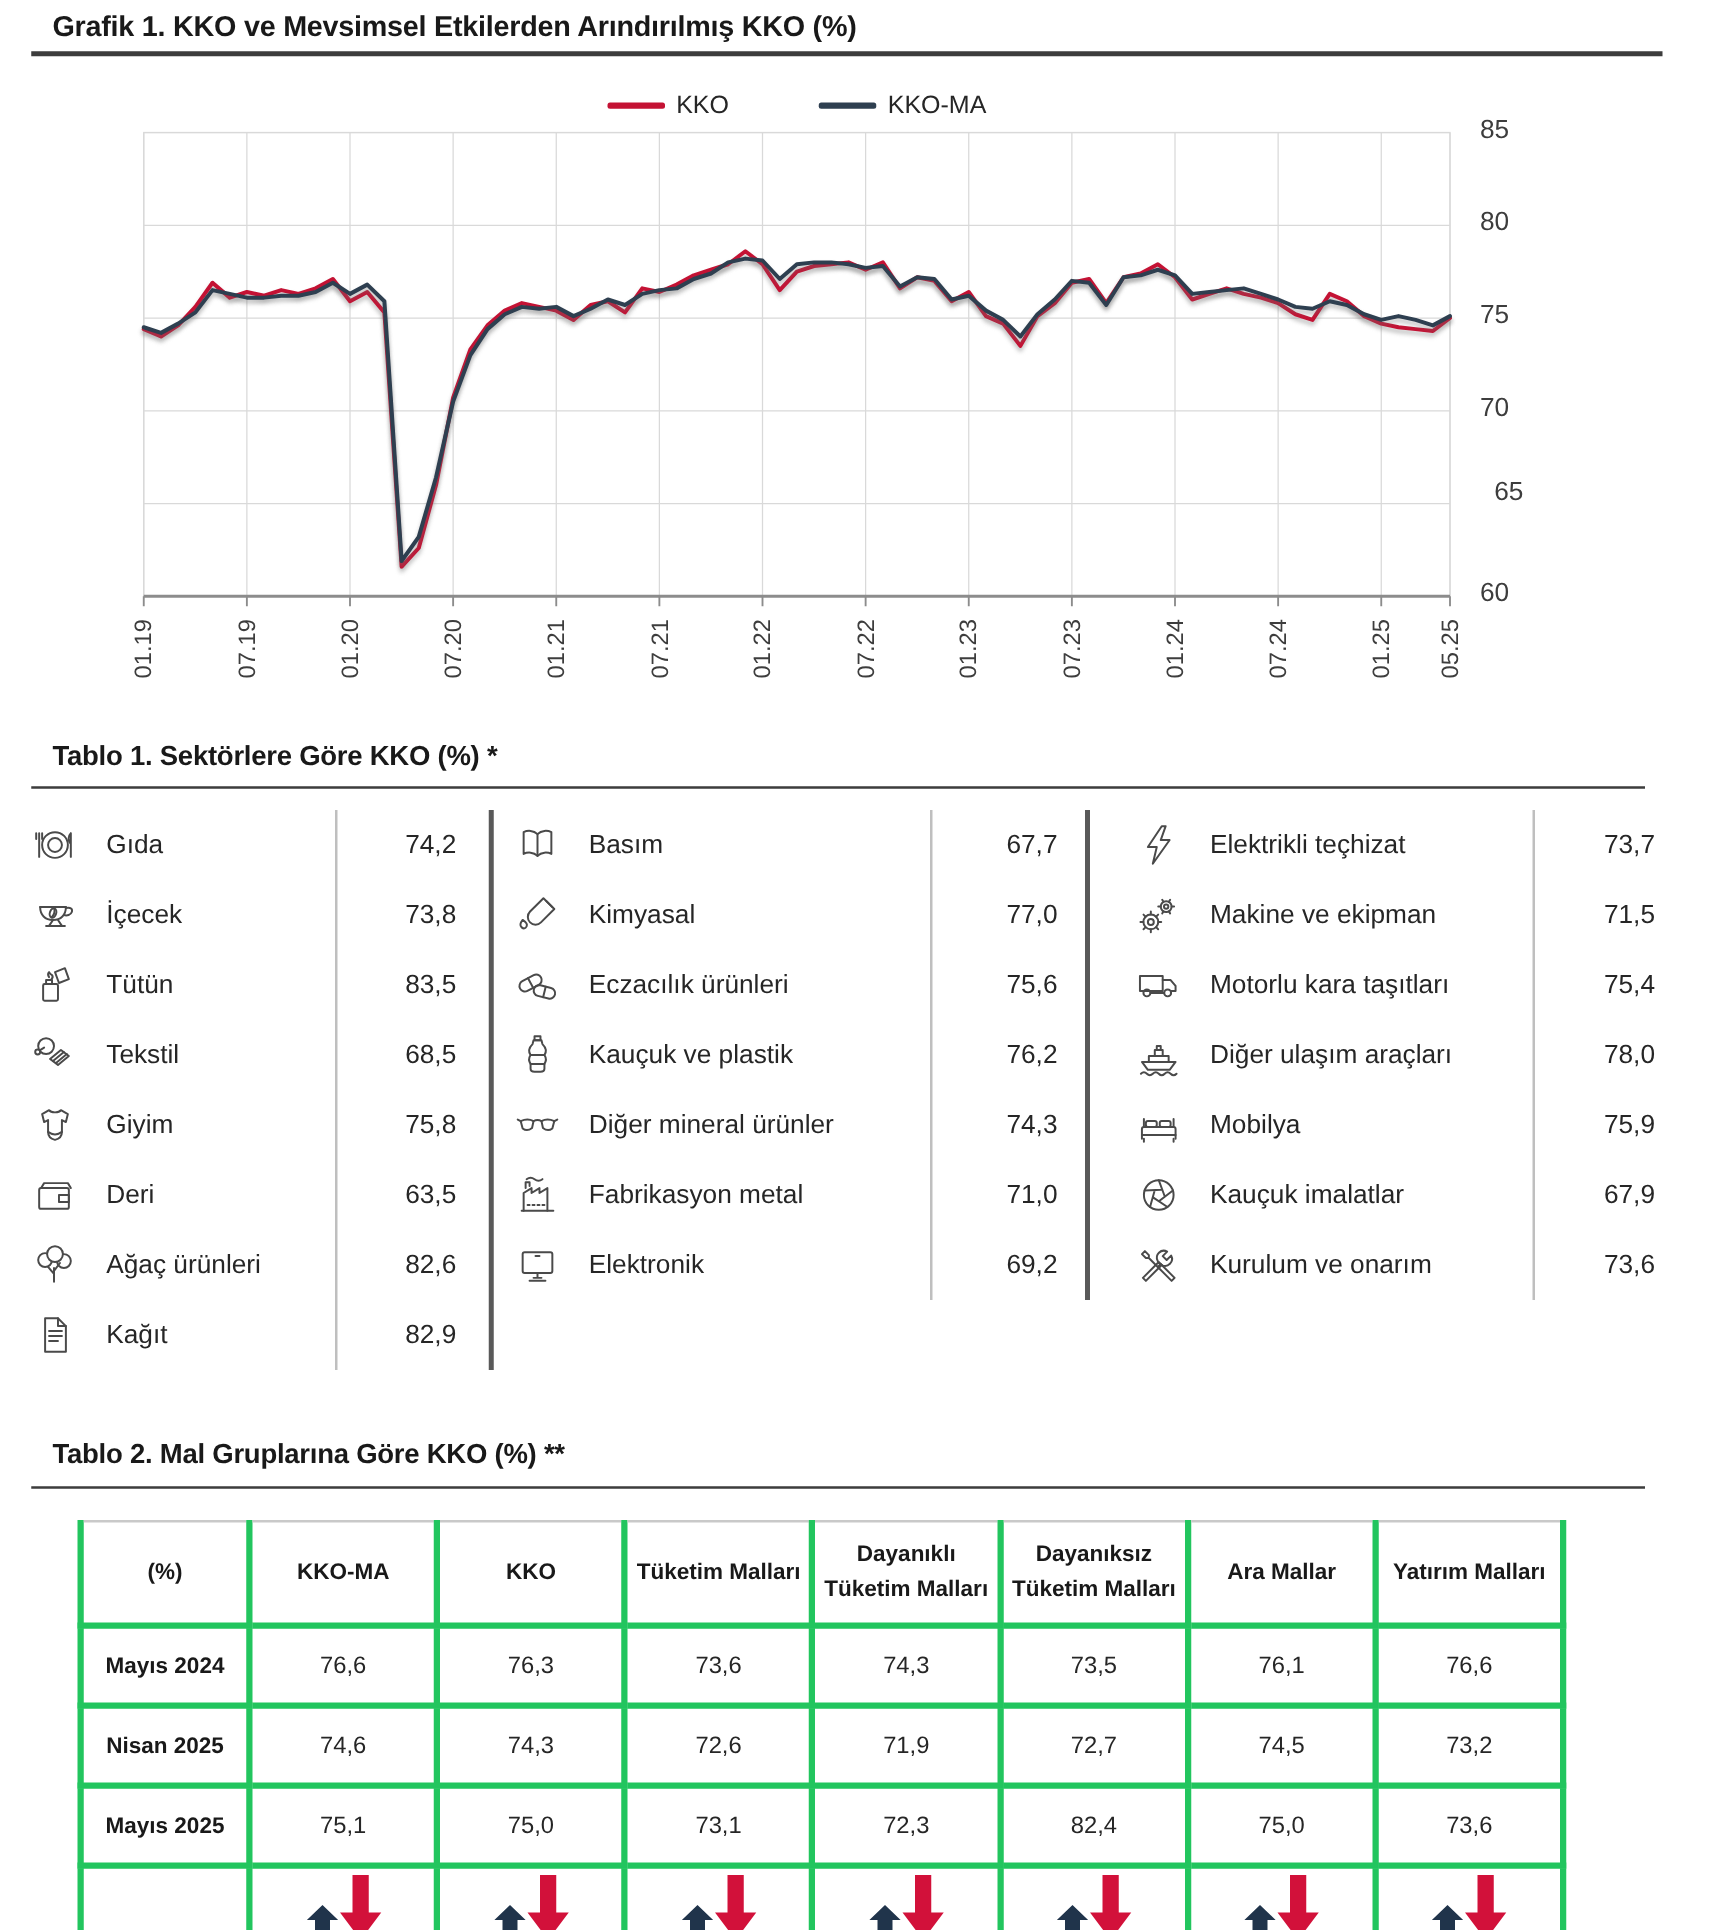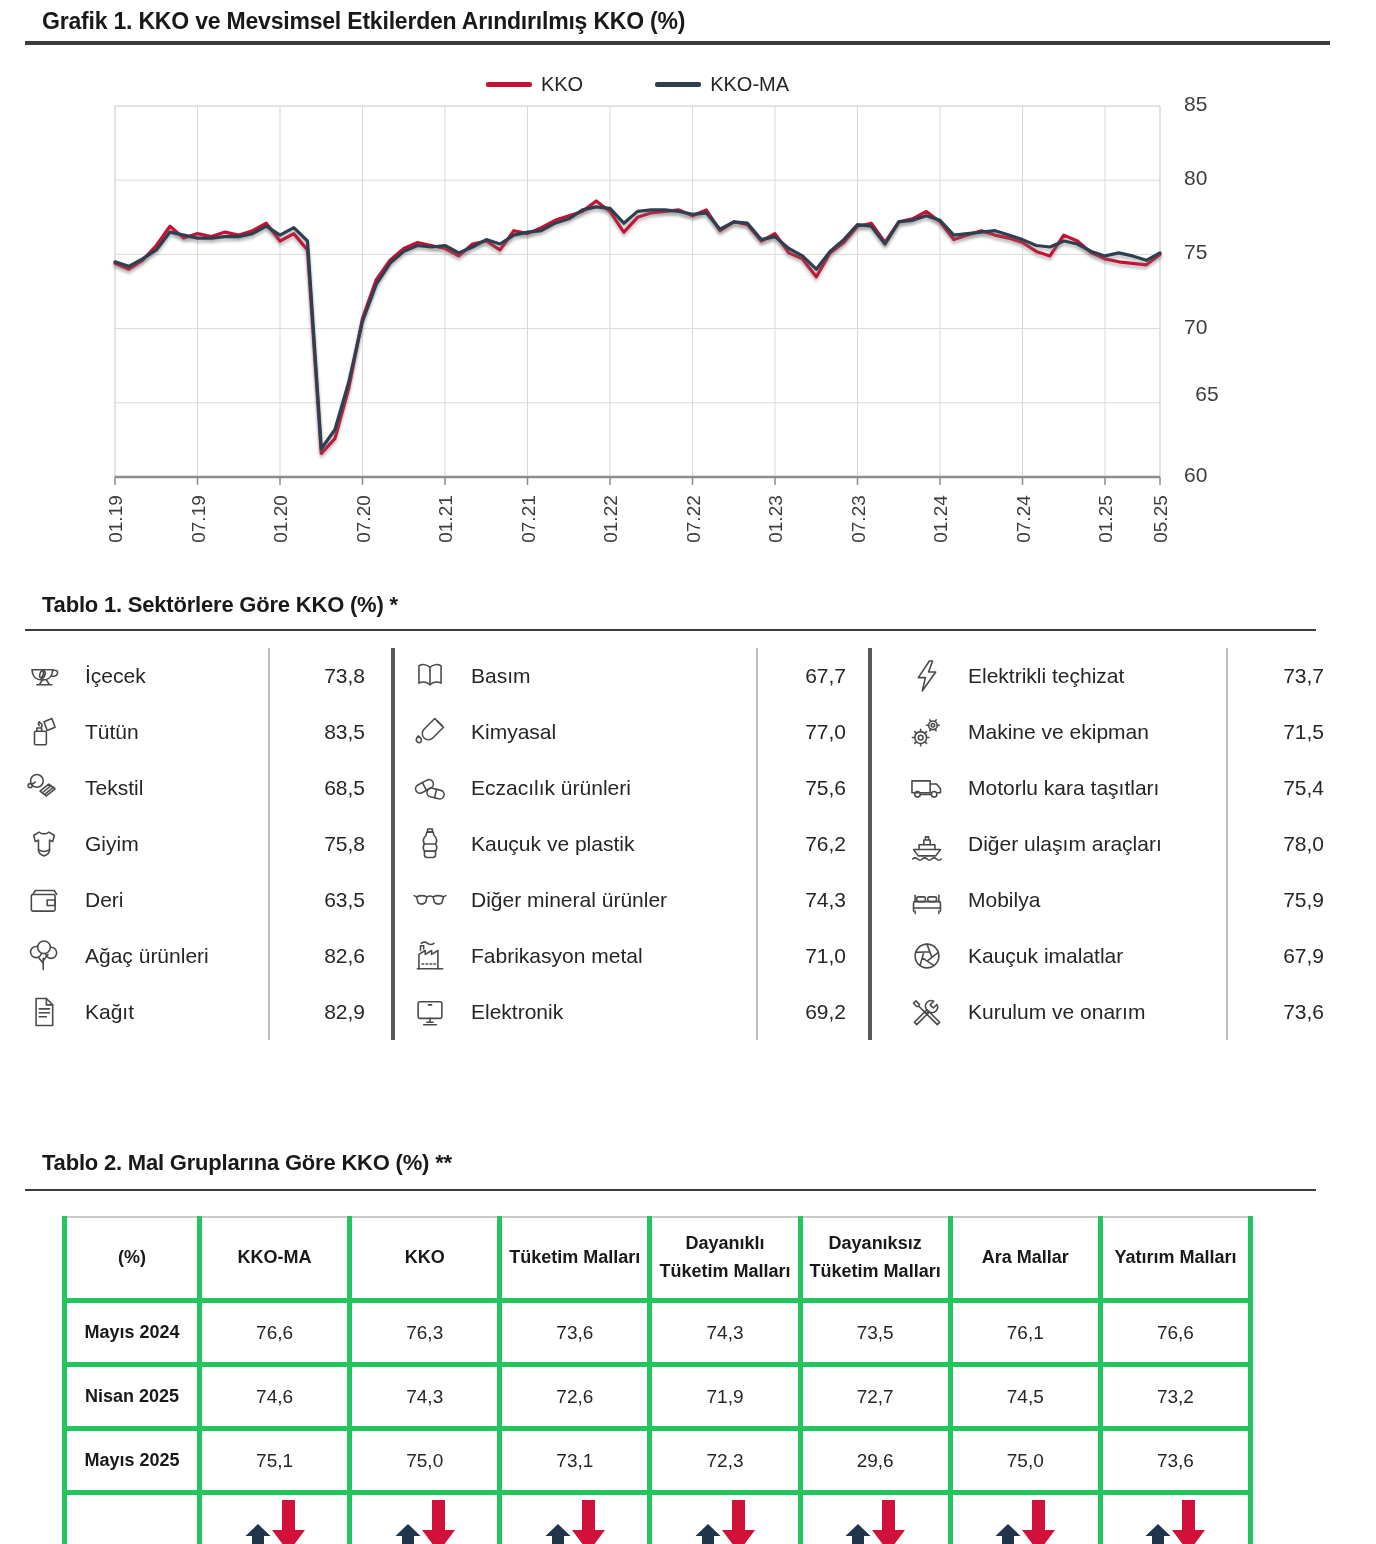--- a/index.html
+++ b/index.html
@@ -40,21 +40,21 @@
   .t1group.g3{width:462px;padding-left:36px;}
   .t1row{display:flex;align-items:center;height:56px;}
   .t1icon{width:42px;flex:0 0 42px;display:flex;align-items:center;}
   .t1icon svg{width:38px;height:38px;}
   .t1icon svg *{fill:none;stroke:#4a4a4a;stroke-width:2;stroke-linecap:round;stroke-linejoin:round;}
   .t1icon svg .wfill{fill:#ffffff;}
   .t1label{flex:1;font-size:21px;padding-left:18px;color:#262626;white-space:nowrap;}
   .t1value{align-self:stretch;display:flex;align-items:center;justify-content:flex-end;
     font-size:21px;color:#262626;border-left:2px solid #bfbfbf;box-sizing:border-box;}
   .g1 .t1value{width:123px;padding-right:26px;}
-  .g2 .t1value{width:112px;padding-right:22px;}
+  .g2 .t1value{width:124px;padding-right:22px;}
   .g3 .t1value{width:108px;padding-right:10px;}
 
   
   #table2{position:absolute;top:1216px;left:62px;}
   #table2 table{border-collapse:collapse;table-layout:fixed;width:1191px;}
   #table2 th,#table2 td{border:5px solid #22c55e;text-align:center;vertical-align:middle;padding:0;}
   #table2 thead th{font-weight:700;font-size:18px;color:#191919;white-space:pre-line;height:80px;line-height:1.55;border-top:2px solid #c9c9c9;}
   #table2 tbody th{font-weight:700;font-size:18px;color:#191919;}
   #table2 tbody td{font-size:19px;color:#262626;height:59px;}
   #table2 tr.trend td, #table2 tr.trend th{height:57px;}
@@ -143,20 +143,32 @@
     </div>
 
   <h2 id="t1-title" class="sect-title">Tablo 1. Sektörlere Göre KKO (%) *</h2>
   <div id="t1-underline" class="rule"></div>
 
   <div id="table1">
     <div class="t1group g1">
       <div class="t1row">
         <span class="t1icon">
             <svg viewBox="0 0 48 48">
+              <circle cx="24" cy="24" r="13"></circle>
+              <circle cx="24" cy="24" r="7"></circle>
+              <path d="M8 12 v7 M5 12 v6 M11 12 v6 M8 19 v17"></path>
+              <path d="M40 12 v24 M40 12 c-3 3 -3 8 0 11"></path>
+            </svg>
+          </span>
+        <span class="t1label">Gıda</span>
+        <span class="t1value">74,2</span>
+      </div>
+      <div class="t1row">
+        <span class="t1icon">
+            <svg viewBox="0 0 48 48">
               <path d="M9 16 h26"></path>
               <path d="M9 16 c0 8 5 13 13 13 c8 0 13 -5 13 -13"></path>
               <path d="M35 17 c5 -1 7 1 6 4 c-1 3 -5 4 -8 3"></path>
               <path d="M22 29 l-4 6 h13 l-4 -6 M15 35 h19"></path>
               <ellipse cx="22" cy="22" rx="3.2" ry="4.8" transform="rotate(18 22 22)"></ellipse>
               <path d="M22 17.6 q2.4 4.4 0 8.8" transform="rotate(18 22 22)"></path>
             </svg>
           </span>
         <span class="t1label">İçecek</span>
         <span class="t1value">73,8</span>
@@ -449,21 +461,21 @@
           <td>72,7</td>
           <td>74,5</td>
           <td>73,2</td>
         </tr>
         <tr>
           <th>Mayıs 2025</th>
           <td>75,1</td>
           <td>75,0</td>
           <td>73,1</td>
           <td>72,3</td>
-          <td>29,6</td>
+          <td>82,4</td>
           <td>75,0</td>
           <td>73,6</td>
         </tr>
         <tr class="trend">
           <th></th>
           <td>
               <svg class="trend-svg" width="76" height="54" viewBox="0 0 76 54">
                 <polygon class="arrow-up" points="15,54 15,38 8.5,38 21,26 33.5,38 27,38 27,54" fill="#20344B"></polygon>
                 <polygon class="arrow-down" points="45,2 58,2 58,32 68,32 51.5,54 35,32 45,32" fill="#D2113A"></polygon>
               </svg>

